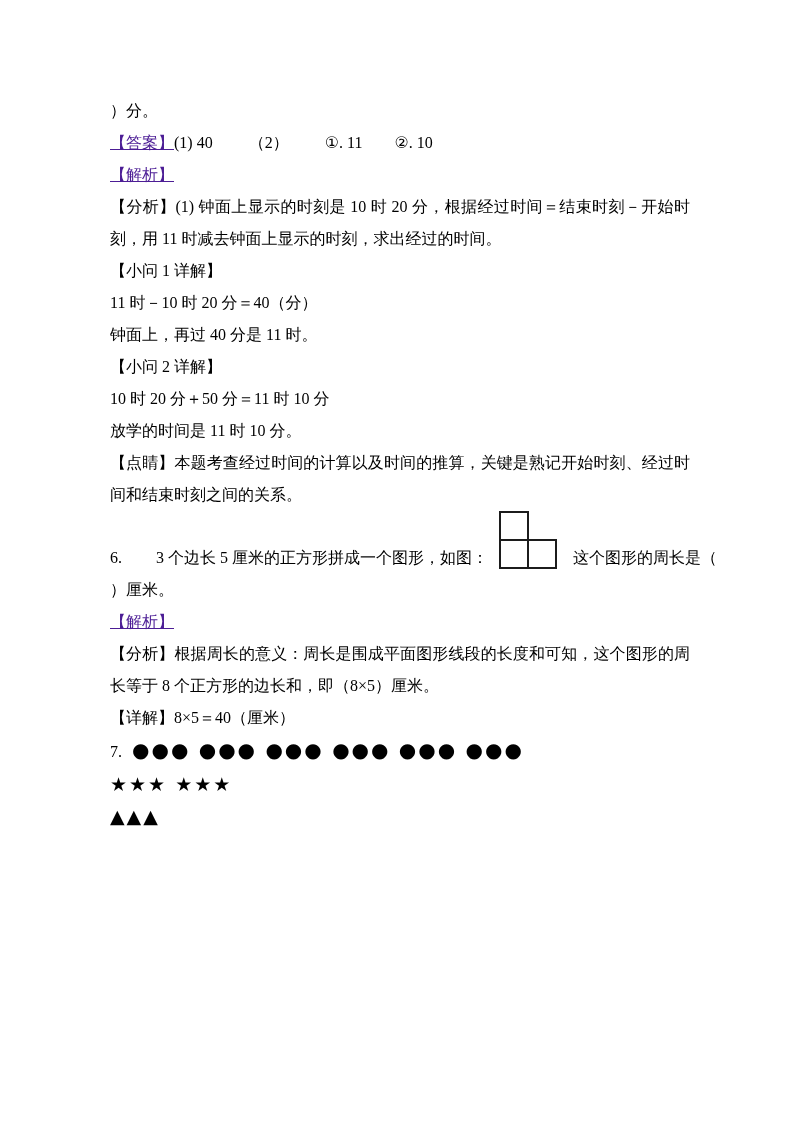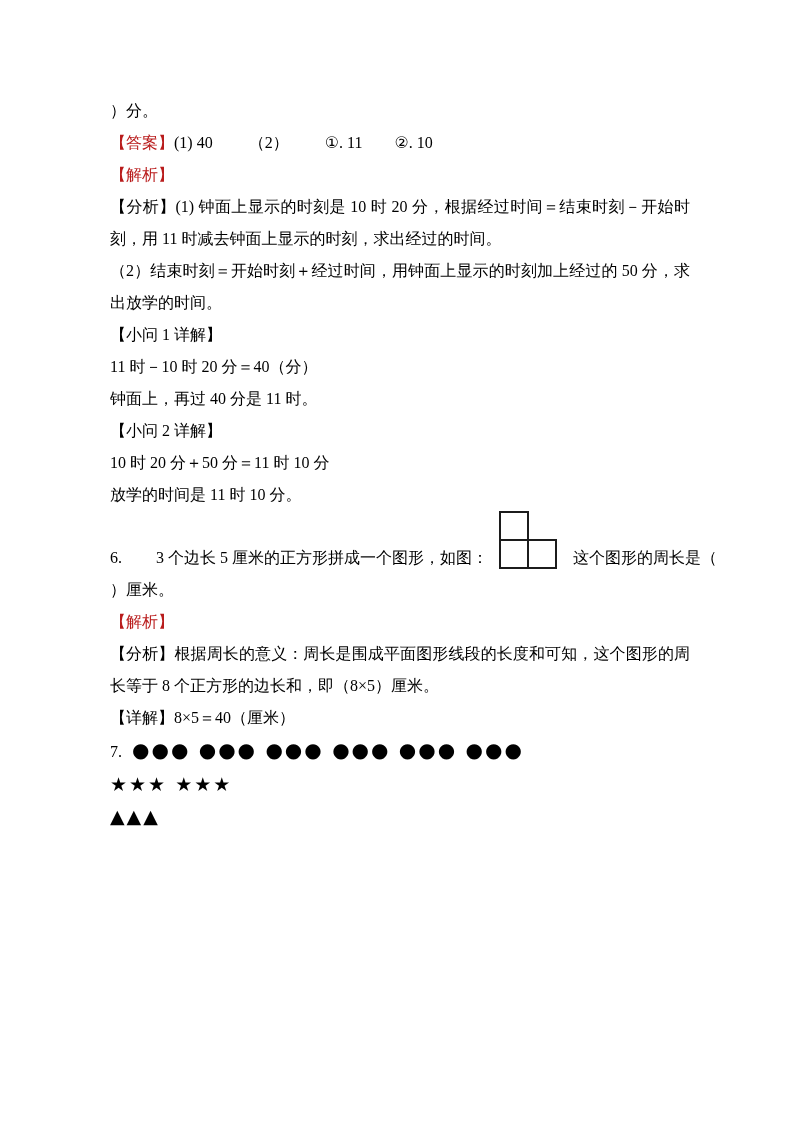--- a/index.html
+++ b/index.html
@@ -17,21 +17,21 @@
     box-sizing: border-box;
     width: 794px;
     height: 1123px;
     padding: 95px 104px 0 110px;
   }
   p {
     margin: 0;
     white-space: pre-wrap;
     text-align: justify;
   }
-  .label-blue { color: #b91c1c; }
+  .label-blue { color: #4c1d95; text-decoration: underline; }
   .q6-stem { white-space: nowrap; text-align: right; }
   .num-spacer { display: inline-block; width: 34px; }
   
   .fig-squares {
     display: inline-block;
     position: relative;
     width: 58px;
     height: 58px;
     vertical-align: -6px;
     margin: 0 16px 0 11px;
@@ -70,34 +70,34 @@
 <div class="page">
 
   <p><span>）分。</span></p>
 
   <p><span class="label-blue">【答案】</span><span>(1) 40　　 （2）　　 ①. 11　　②. 10</span></p>
 
   <p><span class="label-blue">【解析】</span></p>
 
   <p>【分析】(1) 钟面上显示的时刻是 10 时 20 分，根据经过时间＝结束时刻－开始时刻，用 11 时减去钟面上显示的时刻，求出经过的时间。</p>
 
-  <p>（2）结束时刻＝开始时刻＋经过时间，用钟面上显示的时刻加上经过的 50 分，求出放学的时间。</p>
 
   <p>【小问 1 详解】</p>
 
   <p>11 时－10 时 20 分＝40（分）</p>
 
   <p>钟面上，再过 40 分是 11 时。</p>
 
   <p>【小问 2 详解】</p>
 
   <p>10 时 20 分＋50 分＝11 时 10 分</p>
 
   <p>放学的时间是 11 时 10 分。</p>
 
+  <p>【点睛】本题考查经过时间的计算以及时间的推算，关键是熟记开始时刻、经过时间和结束时刻之间的关系。</p>
 
   <p class="q6-stem"><span class="q-number">6.</span><span class="num-spacer"></span><span>3 个边长 5 厘米的正方形拼成一个图形，如图：</span><span class="fig-squares"><span class="sq sq-top"></span><span class="sq sq-bottom-left"></span><span class="sq sq-bottom-right"></span></span><span>这个图形的周长是（</span></p>
 
   <p>）厘米。</p>
 
 
   <p><span class="label-blue">【解析】</span></p>
 
   <p>【分析】根据周长的意义：周长是围成平面图形线段的长度和可知，这个图形的周长等于 8 个正方形的边长和，即（8×5）厘米。</p>
 

